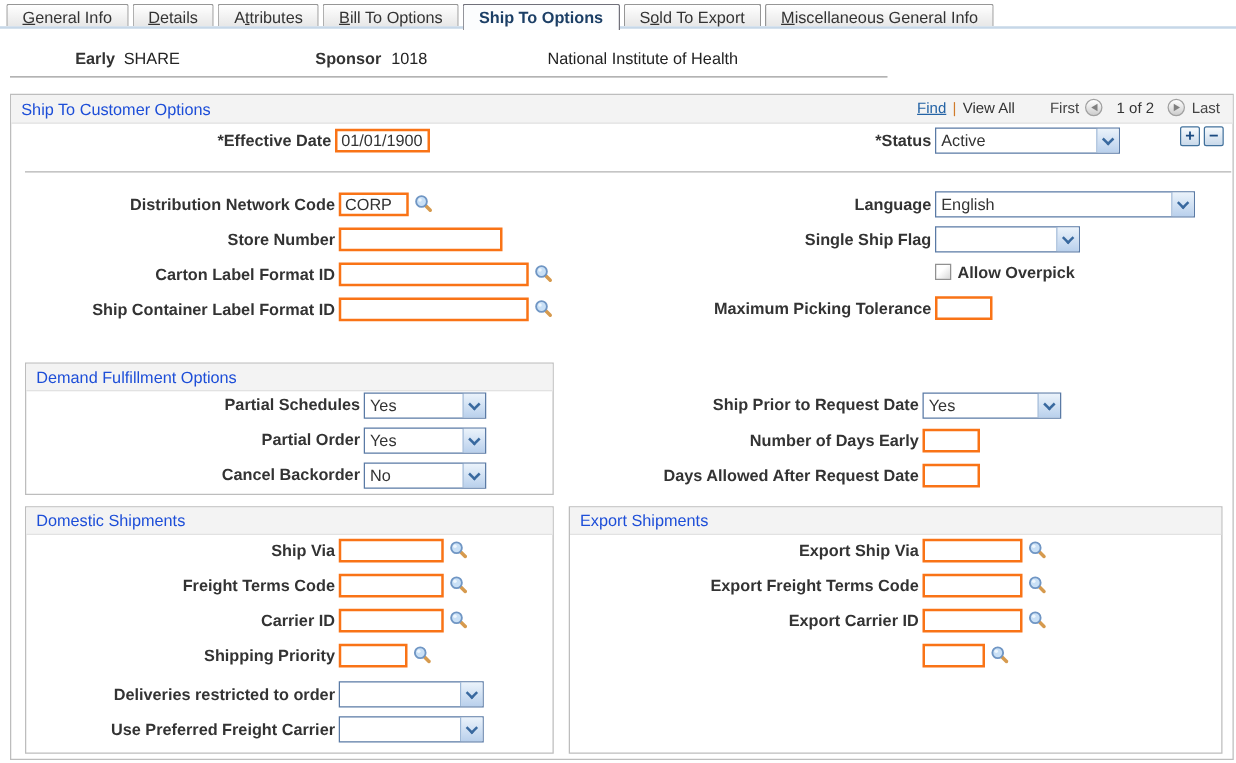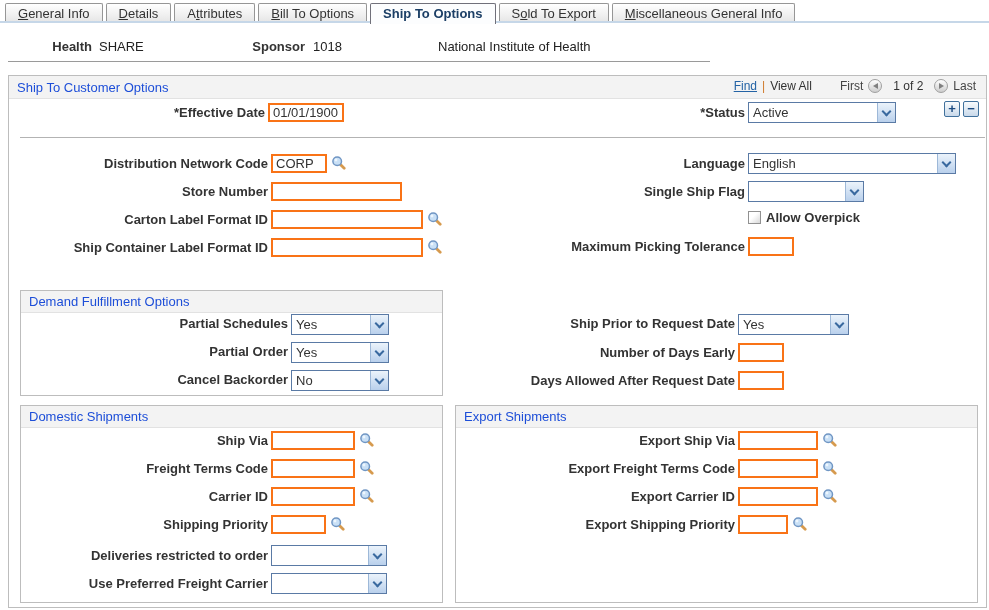--- a/index.html
+++ b/index.html
@@ -84,21 +84,21 @@
   <div class="tabs-row">
     <div class="tab"><span></span><span class="u">G</span><span>eneral Info</span></div>
     <div class="tab"><span></span><span class="u">D</span><span>etails</span></div>
     <div class="tab"><span>A</span><span class="u">t</span><span>tributes</span></div>
     <div class="tab"><span></span><span class="u">B</span><span>ill To Options</span></div>
     <div class="tab active"><span>Ship To Options</span></div>
     <div class="tab"><span>S</span><span class="u">o</span><span>ld To Export</span></div>
     <div class="tab"><span></span><span class="u">M</span><span>iscellaneous General Info</span></div>
   </div>
 
-  <div class="hlbl" style="left:0;top:39px;width:92px;">Health</div>
+  <div class="hlbl" style="left:0;top:39px;width:92px;">Early</div>
   <div class="hval" style="left:99px;top:39px;">SHARE</div>
   <div class="hlbl" style="left:205px;top:39px;width:100px;">Sponsor</div>
   <div class="hval" style="left:313px;top:39px;">1018</div>
   <div class="hval" style="left:438px;top:39px;">National Institute of Health</div>
   <div class="hline" style="left:8px;top:61px;width:702px;"></div>
 
   <div class="gbox" style="left:8px;top:75px;width:979px;height:533px;">
     <div class="gband" style="height:22px;">
       <span class="gtitle" style="top:4px;">Ship To Customer Options</span>
       <span class="band-nav">
@@ -307,21 +307,20 @@
   </span>
   <div class="lbl" style="left:465px;top:488px;width:270px;">Export Carrier ID</div>
   <input class="inp" style="left: 738px; top: 487px; width: 80px;" value="">
   <span class="lookup" style="left:822px;top:488px;">
     <svg width="15" height="15" viewBox="0 0 15 15">
         <line x1="9.4" y1="9.4" x2="13.2" y2="13.2" stroke="#d69a4e" stroke-width="2.8" stroke-linecap="round"></line>
         <circle cx="6.2" cy="6.2" r="4.3" fill="#c9e0f6" stroke="#7096c4" stroke-width="1.5"></circle>
         <circle cx="5" cy="5" r="1.4" fill="#eef6fd"></circle>
       </svg>
   </span>
-  <div class="lbl" style="left:465px;top:516px;width:270px;">Export Shipping Priority</div>
   <input class="inp" style="left: 738px; top: 515px; width: 50px;" value="">
   <span class="lookup" style="left:792px;top:516px;">
     <svg width="15" height="15" viewBox="0 0 15 15">
         <line x1="9.4" y1="9.4" x2="13.2" y2="13.2" stroke="#d69a4e" stroke-width="2.8" stroke-linecap="round"></line>
         <circle cx="6.2" cy="6.2" r="4.3" fill="#c9e0f6" stroke="#7096c4" stroke-width="1.5"></circle>
         <circle cx="5" cy="5" r="1.4" fill="#eef6fd"></circle>
       </svg>
   </span>
 
 </div>

